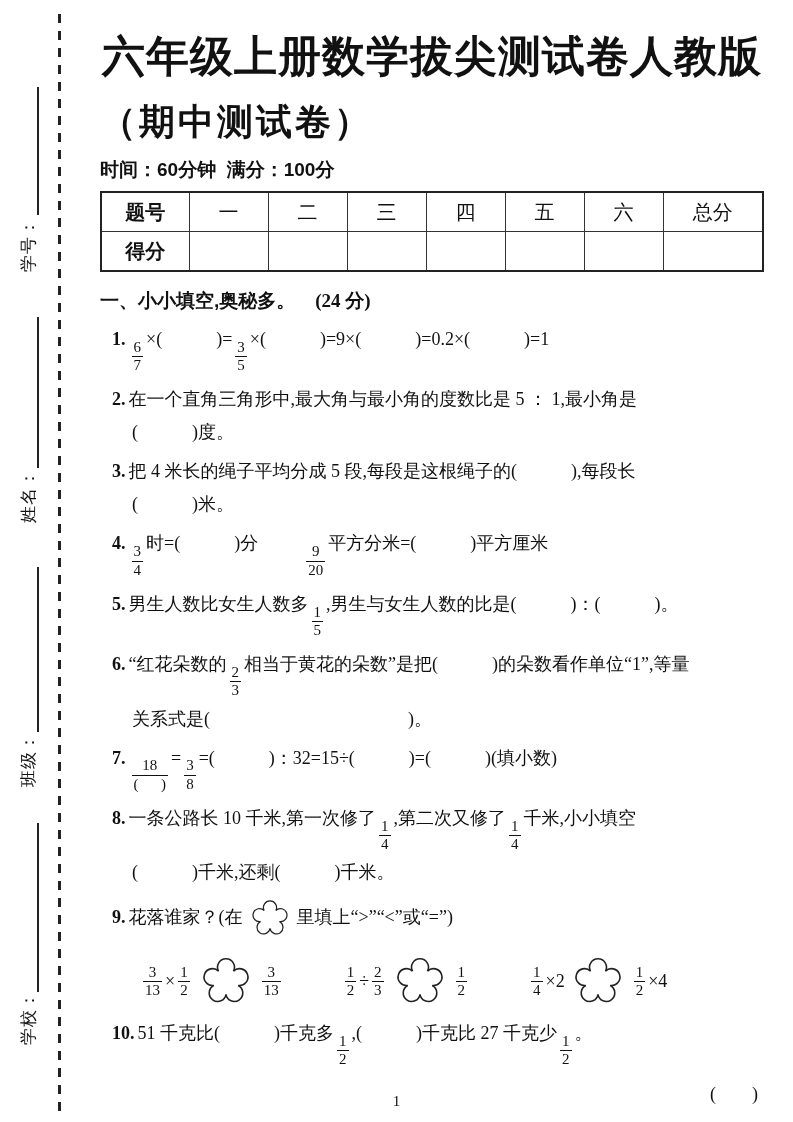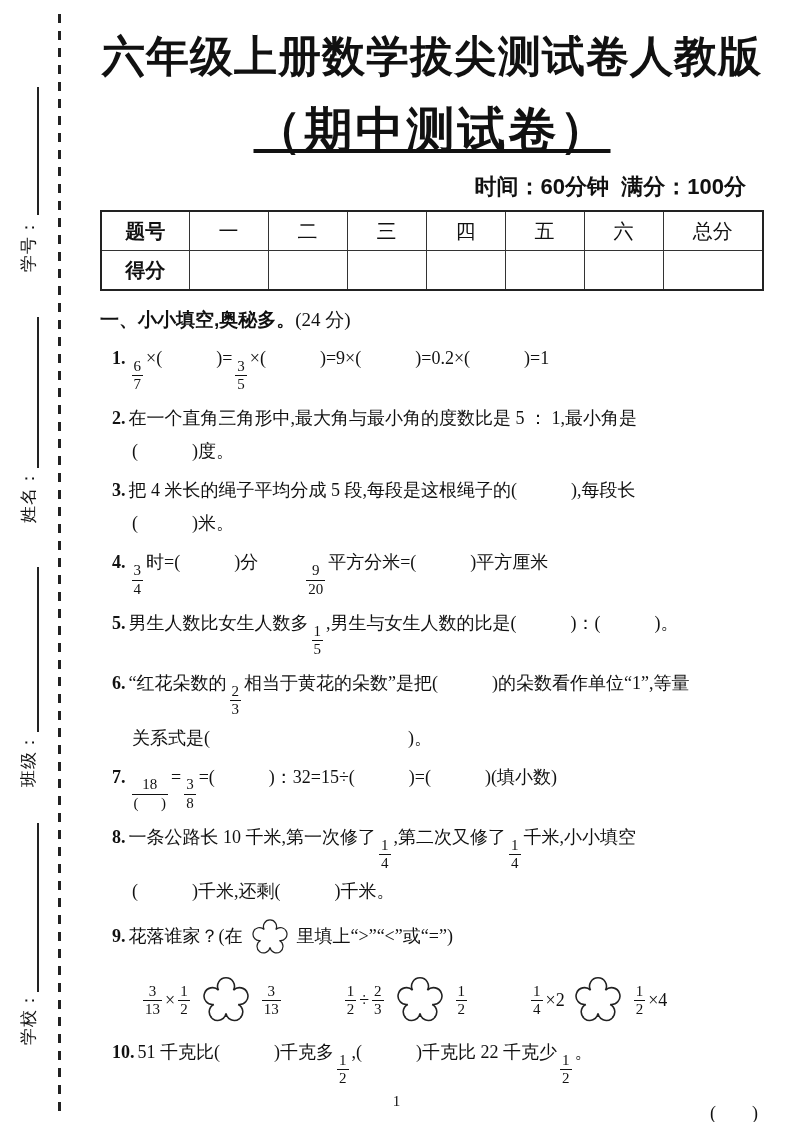--- a/index.html
+++ b/index.html
@@ -12,31 +12,31 @@
              background:repeating-linear-gradient(to bottom,#222 0 9px,transparent 9px 17px);}
   .sfield-line{position:absolute;left:37px;width:2px;background:#222;}
   .sfield-label{position:absolute;left:-13px;width:82px;height:22px;text-align:center;
                 transform:rotate(-90deg);font-size:17px;letter-spacing:1px;white-space:nowrap;}
 
   
   .main{position:absolute;left:100px;top:18px;width:664px;}
   .title{font-family:"Liberation Sans","DejaVu Sans",sans-serif;font-weight:bold;
          font-size:43px;text-align:center;margin:10px 0 11px 0;letter-spacing:1px;white-space:nowrap;}
   .subtitle{font-family:"Liberation Sans","DejaVu Sans",sans-serif;font-weight:bold;
-            font-size:48px;text-align:center;margin:12px 0 2px 0;letter-spacing:3px;text-decoration:underline;}
+            font-size:36px;margin:12px 0 2px 0;letter-spacing:3px;}
   .info{font-family:"Liberation Sans","DejaVu Sans",sans-serif;font-weight:600;
-        font-size:22px;text-align:right;margin:10px 18px 8px 0;white-space:pre-wrap;}
+        font-size:19px;margin:10px 18px 8px 0;white-space:pre-wrap;}
 
   table.score{width:100%;border-collapse:collapse;border:2.5px solid #222;table-layout:fixed;}
   table.score td{border:1.5px solid #333;height:38px;text-align:center;font-size:20px;padding:0;}
   td.tlab{font-family:"Liberation Sans","DejaVu Sans",sans-serif;font-weight:600;}
 
   .sec-head{font-size:19px;margin:16px 0 12px 0;white-space:pre-wrap;}
   .sec-bold{font-family:"Liberation Sans","DejaVu Sans",sans-serif;font-weight:bold;}
-  .sec-rest{font-family:"Liberation Serif","DejaVu Serif",serif;font-weight:normal;}
+  .sec-rest{font-family:"Liberation Serif","DejaVu Serif",serif;font-weight:bold;margin-left:20px;}
 
   .q{font-size:18px;margin:0 0 12px 12px;line-height:1.5;}
   .qno{font-weight:bold;margin-right:3px;}
   .qline,.qcont,.rt,.ans-blank{white-space:pre-wrap;}
   .qcont{margin:6px 0 0 20px;display:block;}
   .qrow{display:flex;justify-content:space-between;align-items:flex-start;padding-right:6px;}
 
   .frac{display:inline-flex;flex-direction:column;align-items:center;vertical-align:-40%;
         margin:0 3px;font-size:15px;line-height:1.15;}
   .fnum{padding:0 2px;}
@@ -188,21 +188,21 @@
             </svg>
             <span class="frac">
               <span class="fnum">1</span>
               <span class="fden">2</span>
             </span>
             <span class="rt">×4</span>
           </span>
       </div>
     </div>
 
-    <div class="q"><span class="qno">10.</span><span class="qline"><span class="rt">51 千克比(            )千克多</span><span class="frac"><span class="fnum">1</span><span class="fden">2</span></span><span class="rt">,(            )千克比 22 千克少</span><span class="frac"><span class="fnum">1</span><span class="fden">2</span></span><span class="rt">。</span></span></div>
+    <div class="q"><span class="qno">10.</span><span class="qline"><span class="rt">51 千克比(            )千克多</span><span class="frac"><span class="fnum">1</span><span class="fden">2</span></span><span class="rt">,(            )千克比 27 千克少</span><span class="frac"><span class="fnum">1</span><span class="fden">2</span></span><span class="rt">。</span></span></div>
 
 
     <div class="q qrow">
       <span></span>
       <span class="ans-blank">(        )</span>
     </div>
 
   </div>
 
   <div class="pagenum">1</div>

